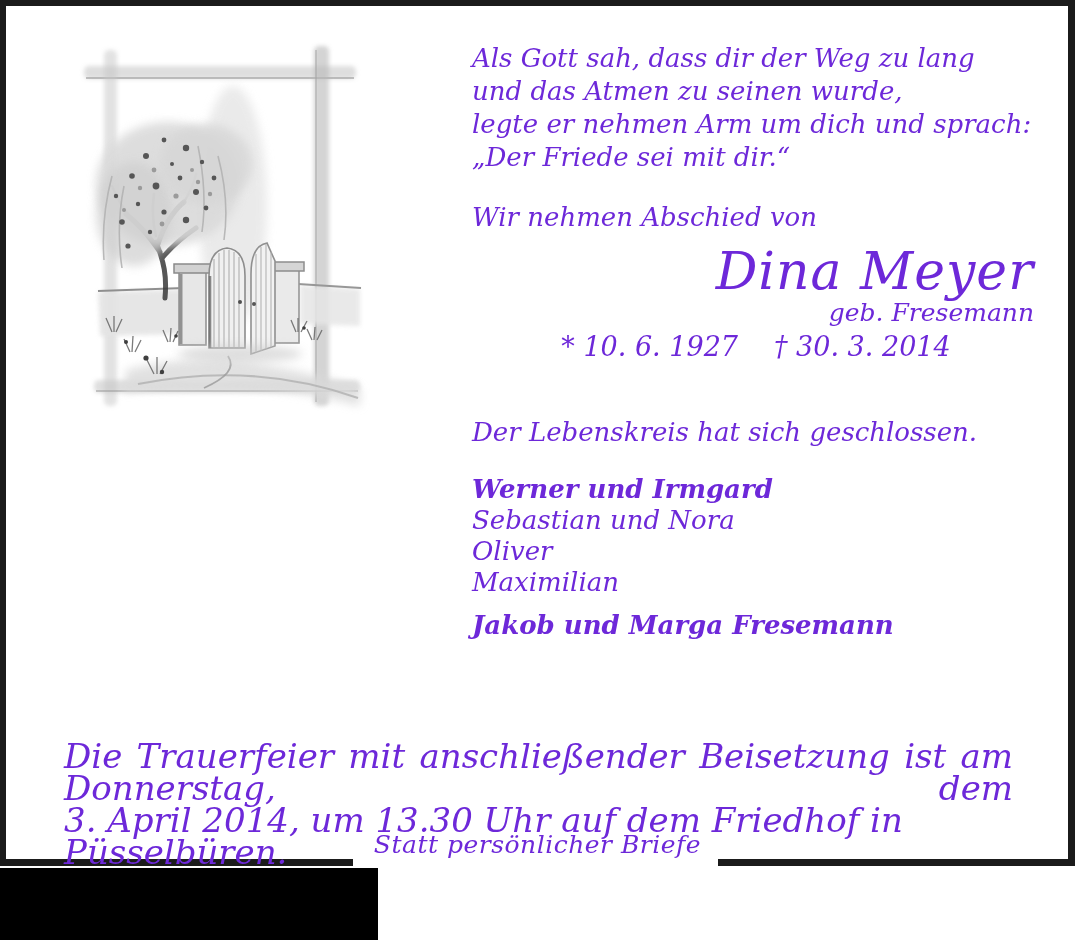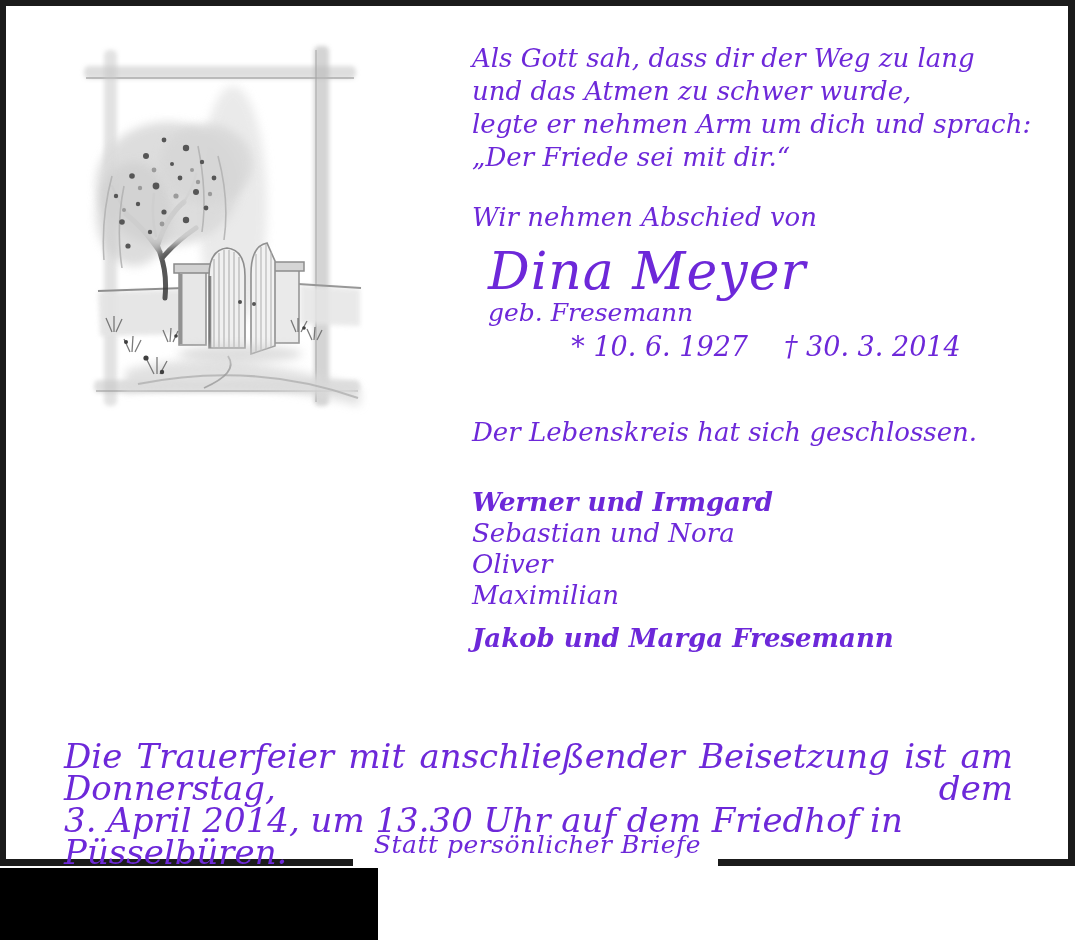--- a/index.html
+++ b/index.html
@@ -14,27 +14,27 @@
   .b-left{left:0;top:0;width:6px;height:866px;}
   .b-right{left:1068px;top:0;width:7px;height:866px;}
   .b-bot-l{left:0;top:859px;width:353px;height:7px;}
   .b-bot-r{left:718px;top:859px;width:357px;height:7px;}
   .redaction{position:absolute;left:0;top:868px;width:378px;height:72px;background:#000;}
   
   .illustration{position:absolute;left:68px;top:36px;width:304px;height:384px;}
   
   .poem{position:absolute;left:472px;top:42px;font-size:26px;line-height:33px;white-space:nowrap;}
   .farewell{position:absolute;left:472px;top:202px;font-size:26px;}
-  .name-block{position:absolute;left:488px;top:243px;width:556px;text-align:left;}
+  .name-block{position:absolute;left:478px;top:243px;width:556px;text-align:right;}
   .deceased-name{font-size:52px;line-height:56px;letter-spacing:1px;}
   .maiden{font-size:25px;line-height:28px;margin-top:0;}
   .dates{display:flex;justify-content:center;gap:36px;font-size:27px;line-height:32px;margin-top:4px;white-space:nowrap;}
   .closing{position:absolute;left:472px;top:417px;font-size:26px;}
   .mourners{position:absolute;left:472px;top:474px;font-size:26px;line-height:31px;}
-  .mourners .bold{font-weight:bold;margin-top:13px;}
+  .mourners .bold{font-weight:bold;}
   .mourners .last{margin-top:12px;}
   .address{position:absolute;left:64px;top:680px;font-size:26px;}
   .funeral{position:absolute;left:64px;top:740px;width:949px;font-size:34px;line-height:32px;}
   .funeral .just{text-align:justify;text-align-last:justify;}
   .footer-note{position:absolute;left:0;top:830px;width:1075px;text-align:center;font-size:25px;letter-spacing:0.5px;}
 </style>
 </head>
 <body>
 
 <div class="page">
@@ -161,21 +161,21 @@
           <circle cx="94" cy="336" r="2.2"></circle>
           <circle cx="58" cy="306" r="2"></circle>
         <circle cx="108" cy="300" r="1.8"></circle>
           <circle cx="236" cy="292" r="1.8"></circle>
       </g>
     </svg>
   </div>
 
   <div class="poem">
     <div>Als Gott sah, dass dir der Weg zu lang</div>
-    <div>und das Atmen zu schwer wurde,</div>
+    <div>und das Atmen zu seinen wurde,</div>
     <div>legte er nehmen Arm um dich und sprach:</div>
     <div>„Der Friede sei mit dir.“</div>
   </div>
 
   <div class="farewell">Wir nehmen Abschied von</div>
 
   <div class="name-block">
     <div class="deceased-name">Dina Meyer</div>
     <div class="maiden">geb. Fresemann</div>
     <div class="dates">

